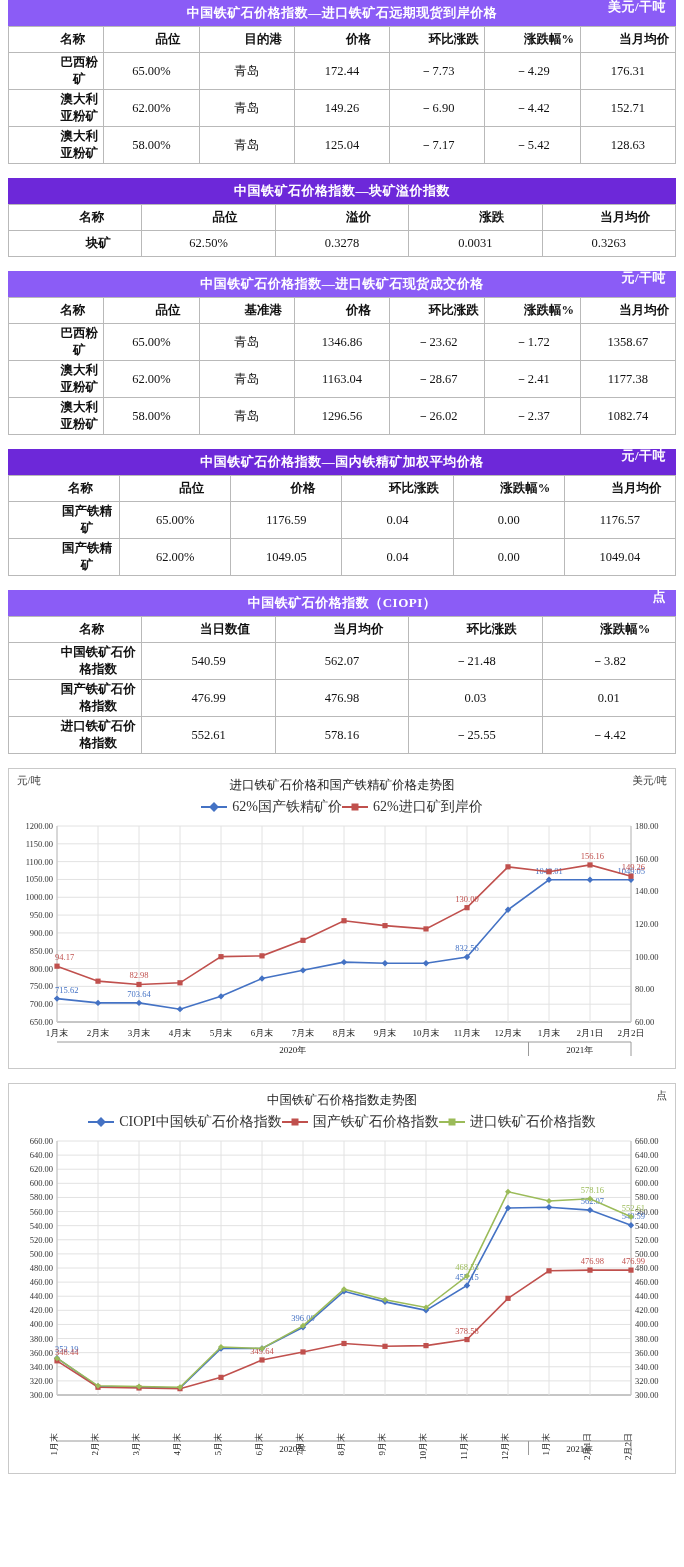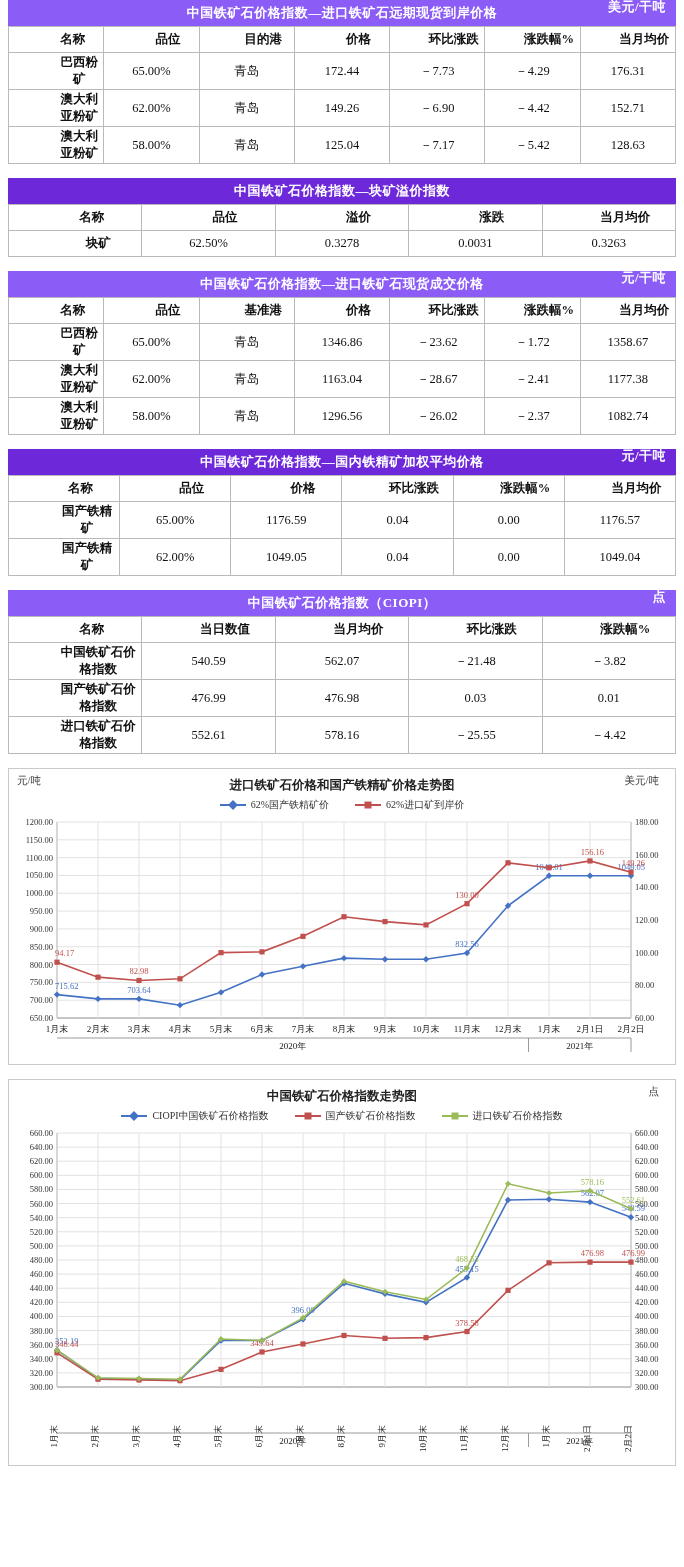--- a/index.html
+++ b/index.html
@@ -52,34 +52,34 @@
   
   .chart-box {
     border: 1px solid #c9c9c9;
     background: #ffffff;
     margin-top: 14px;
     position: relative;
   }
   .chart-title {
     text-align: center;
     font-size: 12.5px;
-    font-weight: bold;
+    font-weight: normal;
     padding-top: 8px;
     color: #222;
   }
   .axis-unit-left, .axis-unit-right {
     position: absolute; top: 5px;
     font-size: 10.5px; color: #333;
   }
   .axis-unit-left { left: 8px; }
-  .axis-unit-right { right: 16px; }
+  .axis-unit-right { right: 8px; }
   .legend {
-    display: flex; justify-content: center; gap: 26px;
+    display: flex; justify-content: center; 
     margin-top: 4px; margin-bottom: 2px;
-    font-size: 10px; color: #333;
+    font-size: 14px; color: #333;
   }
   .legend-item { display: flex; align-items: center; gap: 5px; }
   .legend-line { width: 26px; height: 2px; position: relative; }
   .legend-line::after {
     content: ""; position: absolute; left: 50%; top: 50%;
     width: 6px; height: 6px; transform: translate(-50%,-50%);
   }
   svg { display: block; }
   .gridline { stroke: #e2e2e2; stroke-width: 1; }
   .axisline { stroke: #9a9a9a; stroke-width: 1; }

